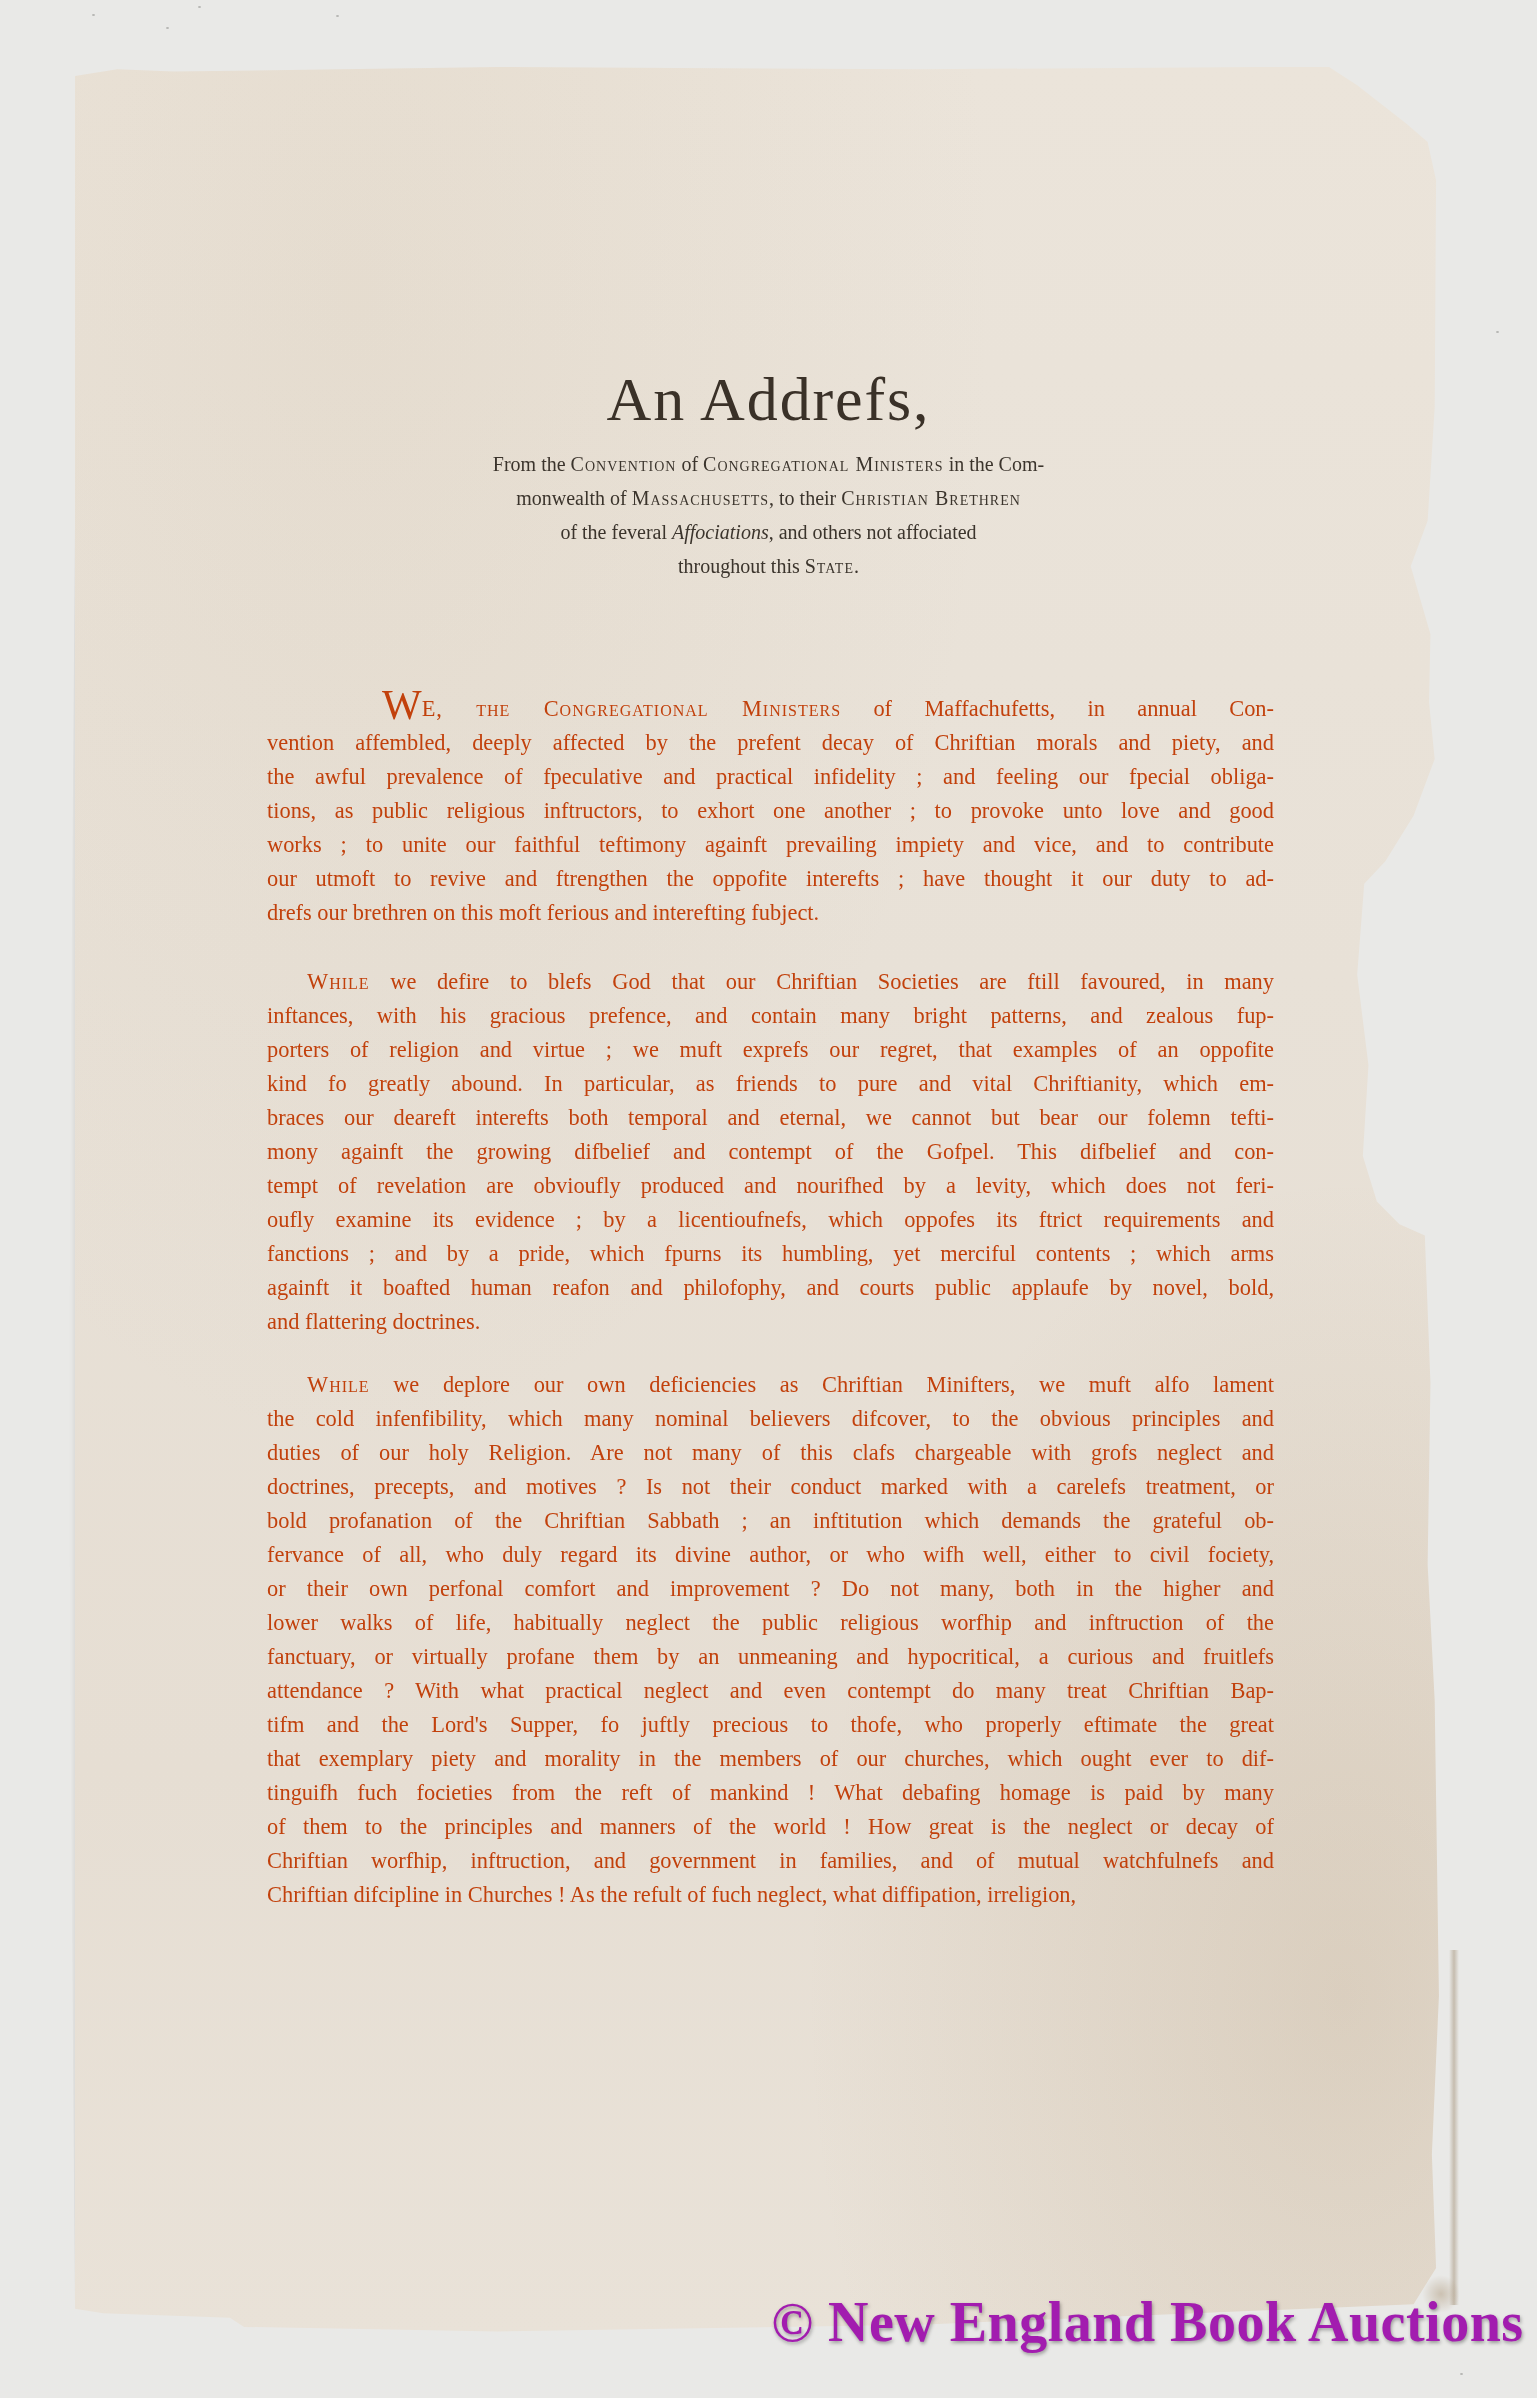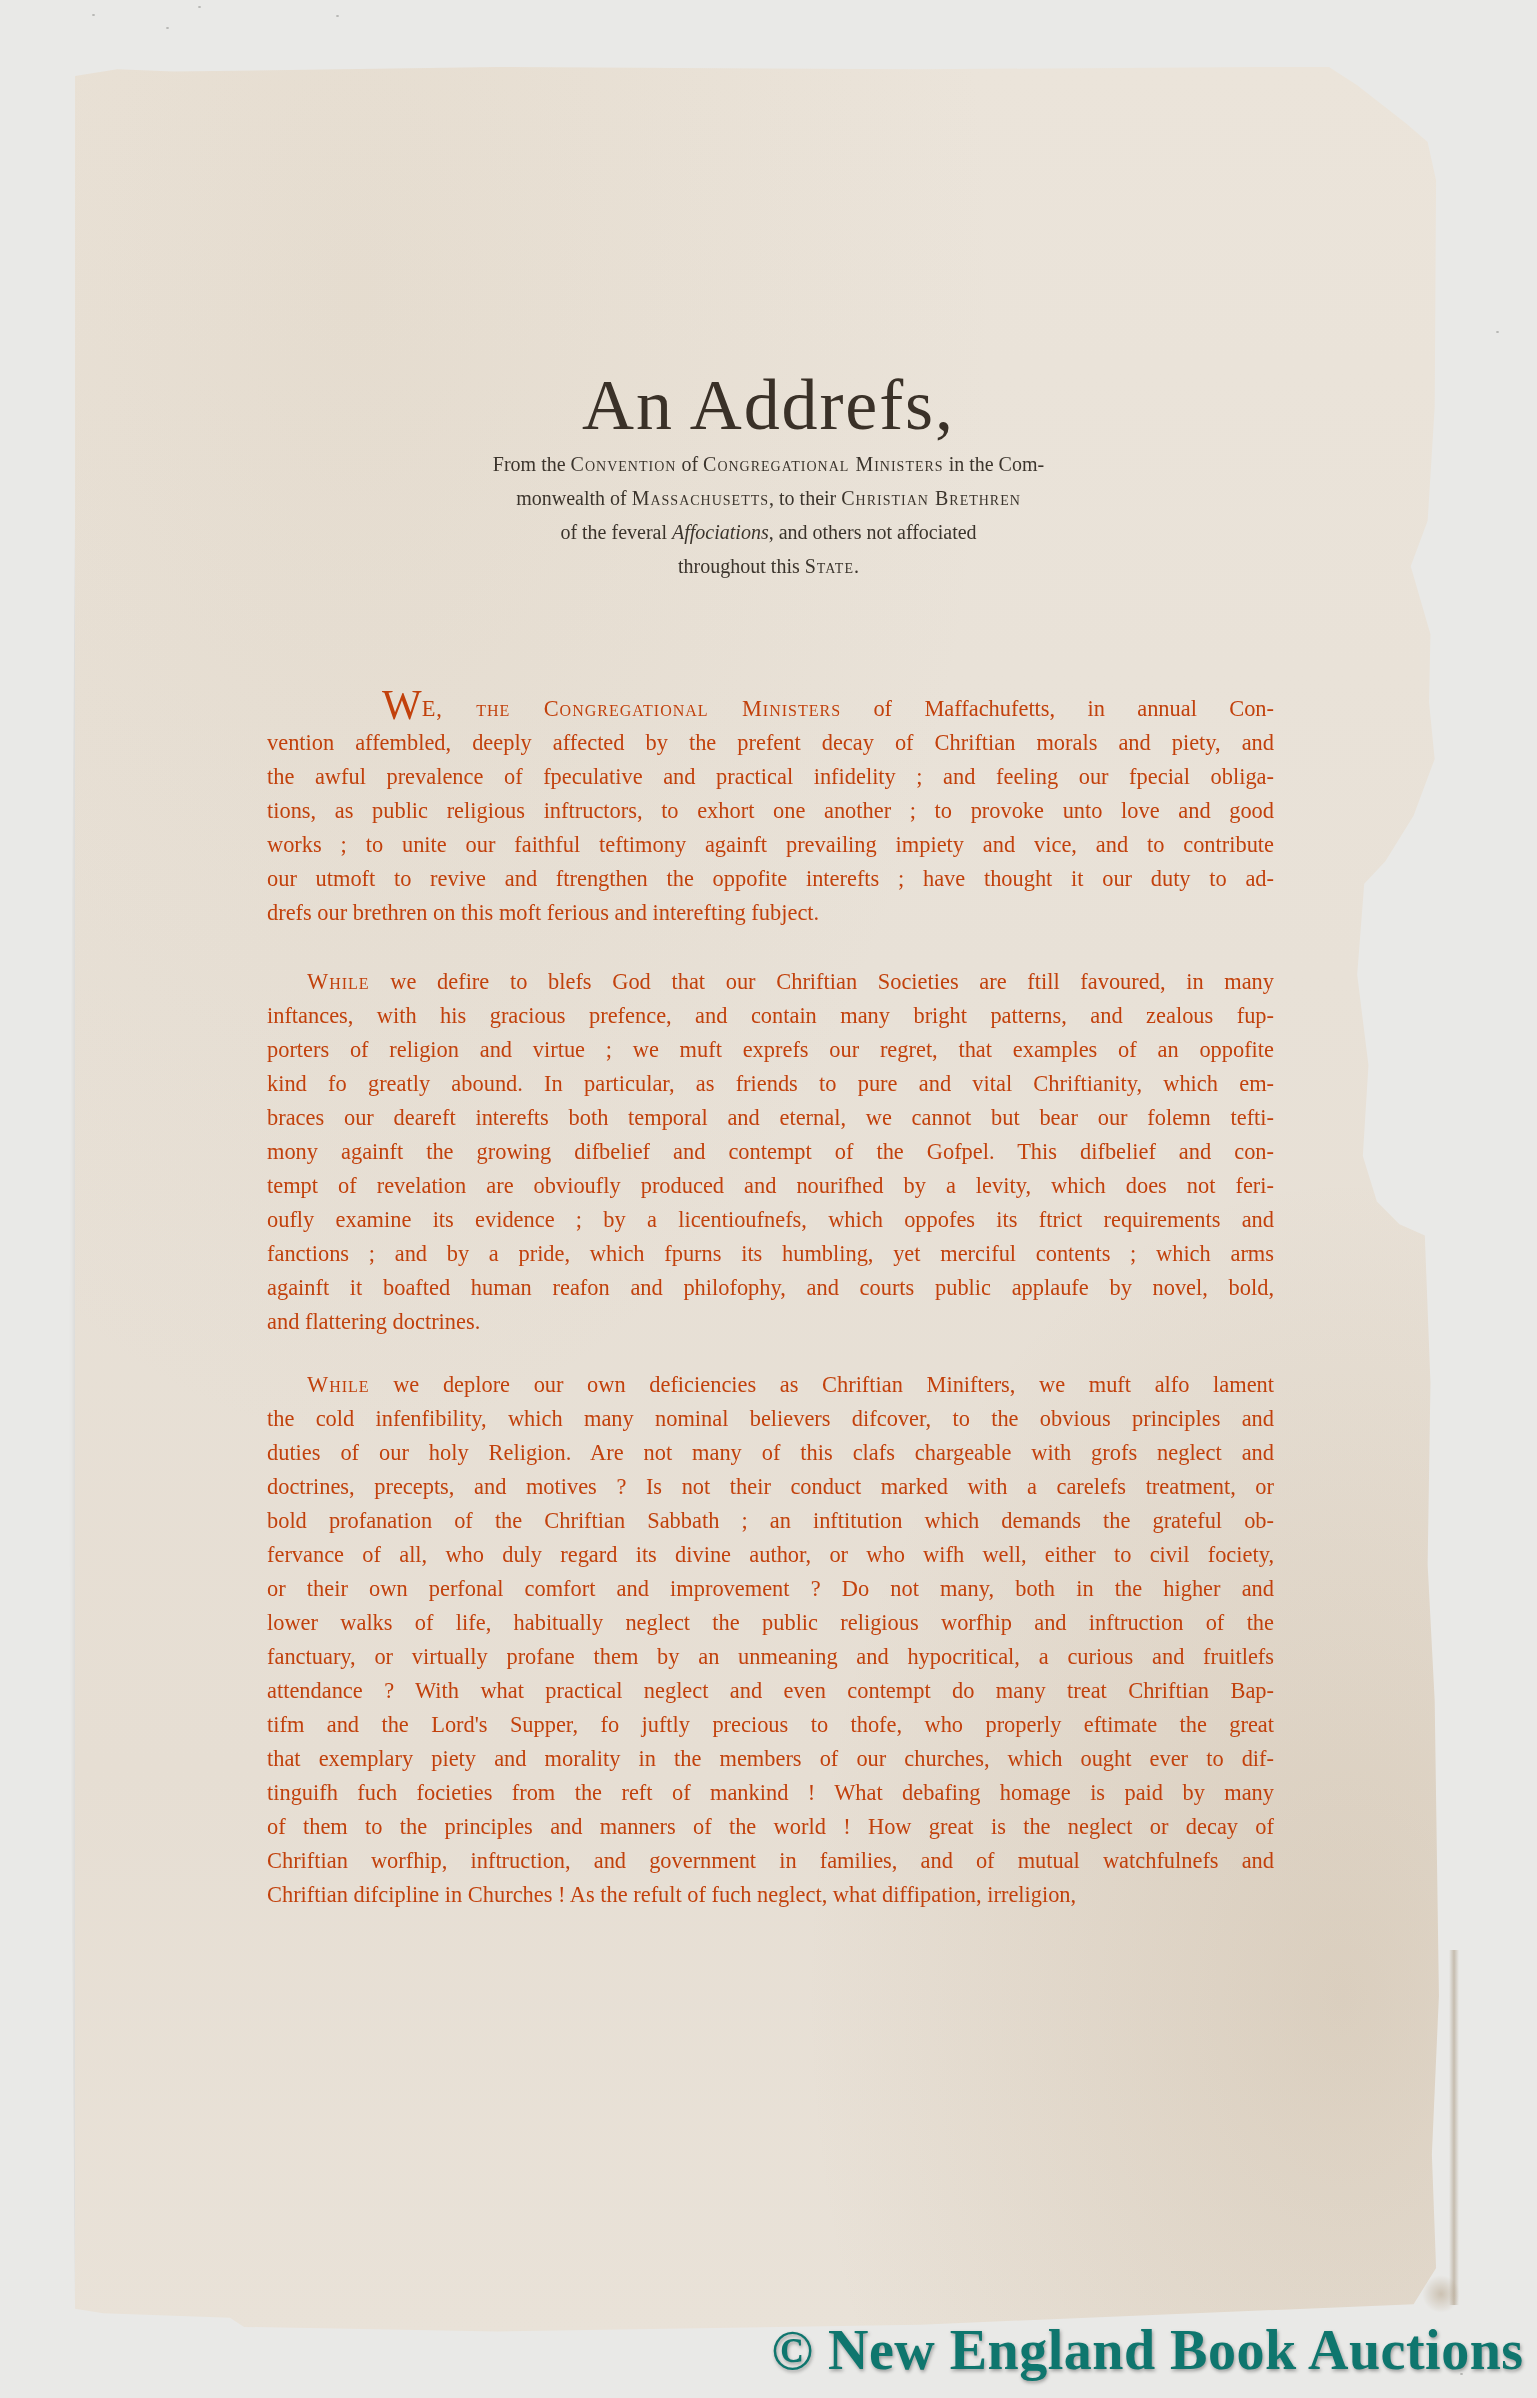--- a/index.html
+++ b/index.html
@@ -28,21 +28,21 @@
     }
     .paper::after {
       content: ""; position: absolute; inset: 0;
       background: radial-gradient(ellipse at 20% 10%, rgba(200,180,150,.15), transparent 40%),
                   radial-gradient(ellipse at 90% 85%, rgba(160,130,90,.18), transparent 30%);
       pointer-events: none;
     }
 
     .title {
       position: absolute; left: 0; width: 1537px; top: 309px;
-      text-align: center; font-size: 72px; line-height: 96px;
+      text-align: center; font-size: 62px; line-height: 96px;
       color: #3a3128; letter-spacing: 1.9px; font-weight: normal;
     }
     .subtitle {
       position: absolute; left: 269px; width: 999px; top: 447px;
       text-align: center; font-size: 20px; line-height: 34px; color: #3b342c;
     }
     .sc { font-variant: small-caps; letter-spacing: 1px; }
     .it { font-style: italic; }
 
     .body-text {
@@ -53,24 +53,23 @@
     .body-text .line { display: block; text-align: justify; text-align-last: justify; white-space: nowrap; height: 34px; }
     .body-text .line.last { text-align-last: left; }
     .body-text .line span { }
     .indent { padding-left: 115px; }
     .indent-s { padding-left: 40px; }
     .dropcap { font-size: 42px; line-height: 0; vertical-align: -2.9px; }
 
     .watermark {
       position: absolute; right: 13.4px; top: 2290px;
       font-family: "Liberation Serif", "DejaVu Serif", serif;
-      font-size: 56px; font-weight: bold; color: #0f766e;
+      font-size: 56px; font-weight: bold; color: #a21caf;
       text-shadow: 1px 1.9px 3.8px rgba(0,0,0,.35);
       letter-spacing: 0.5px;
-      margin-top: 28px;
     }
     .stain {
       position: absolute; left: 1422px; top: 2275px; width: 38px; height: 38px;
       background: radial-gradient(circle, rgba(150,120,80,.35), transparent 70%);
     }
     .edge-stain {
       position: absolute; left: 1449px; top: 1950px; width: 9.6px; height: 355px;
       background: linear-gradient(90deg, transparent, rgba(130,105,70,.35), transparent);
     }
   </style>

